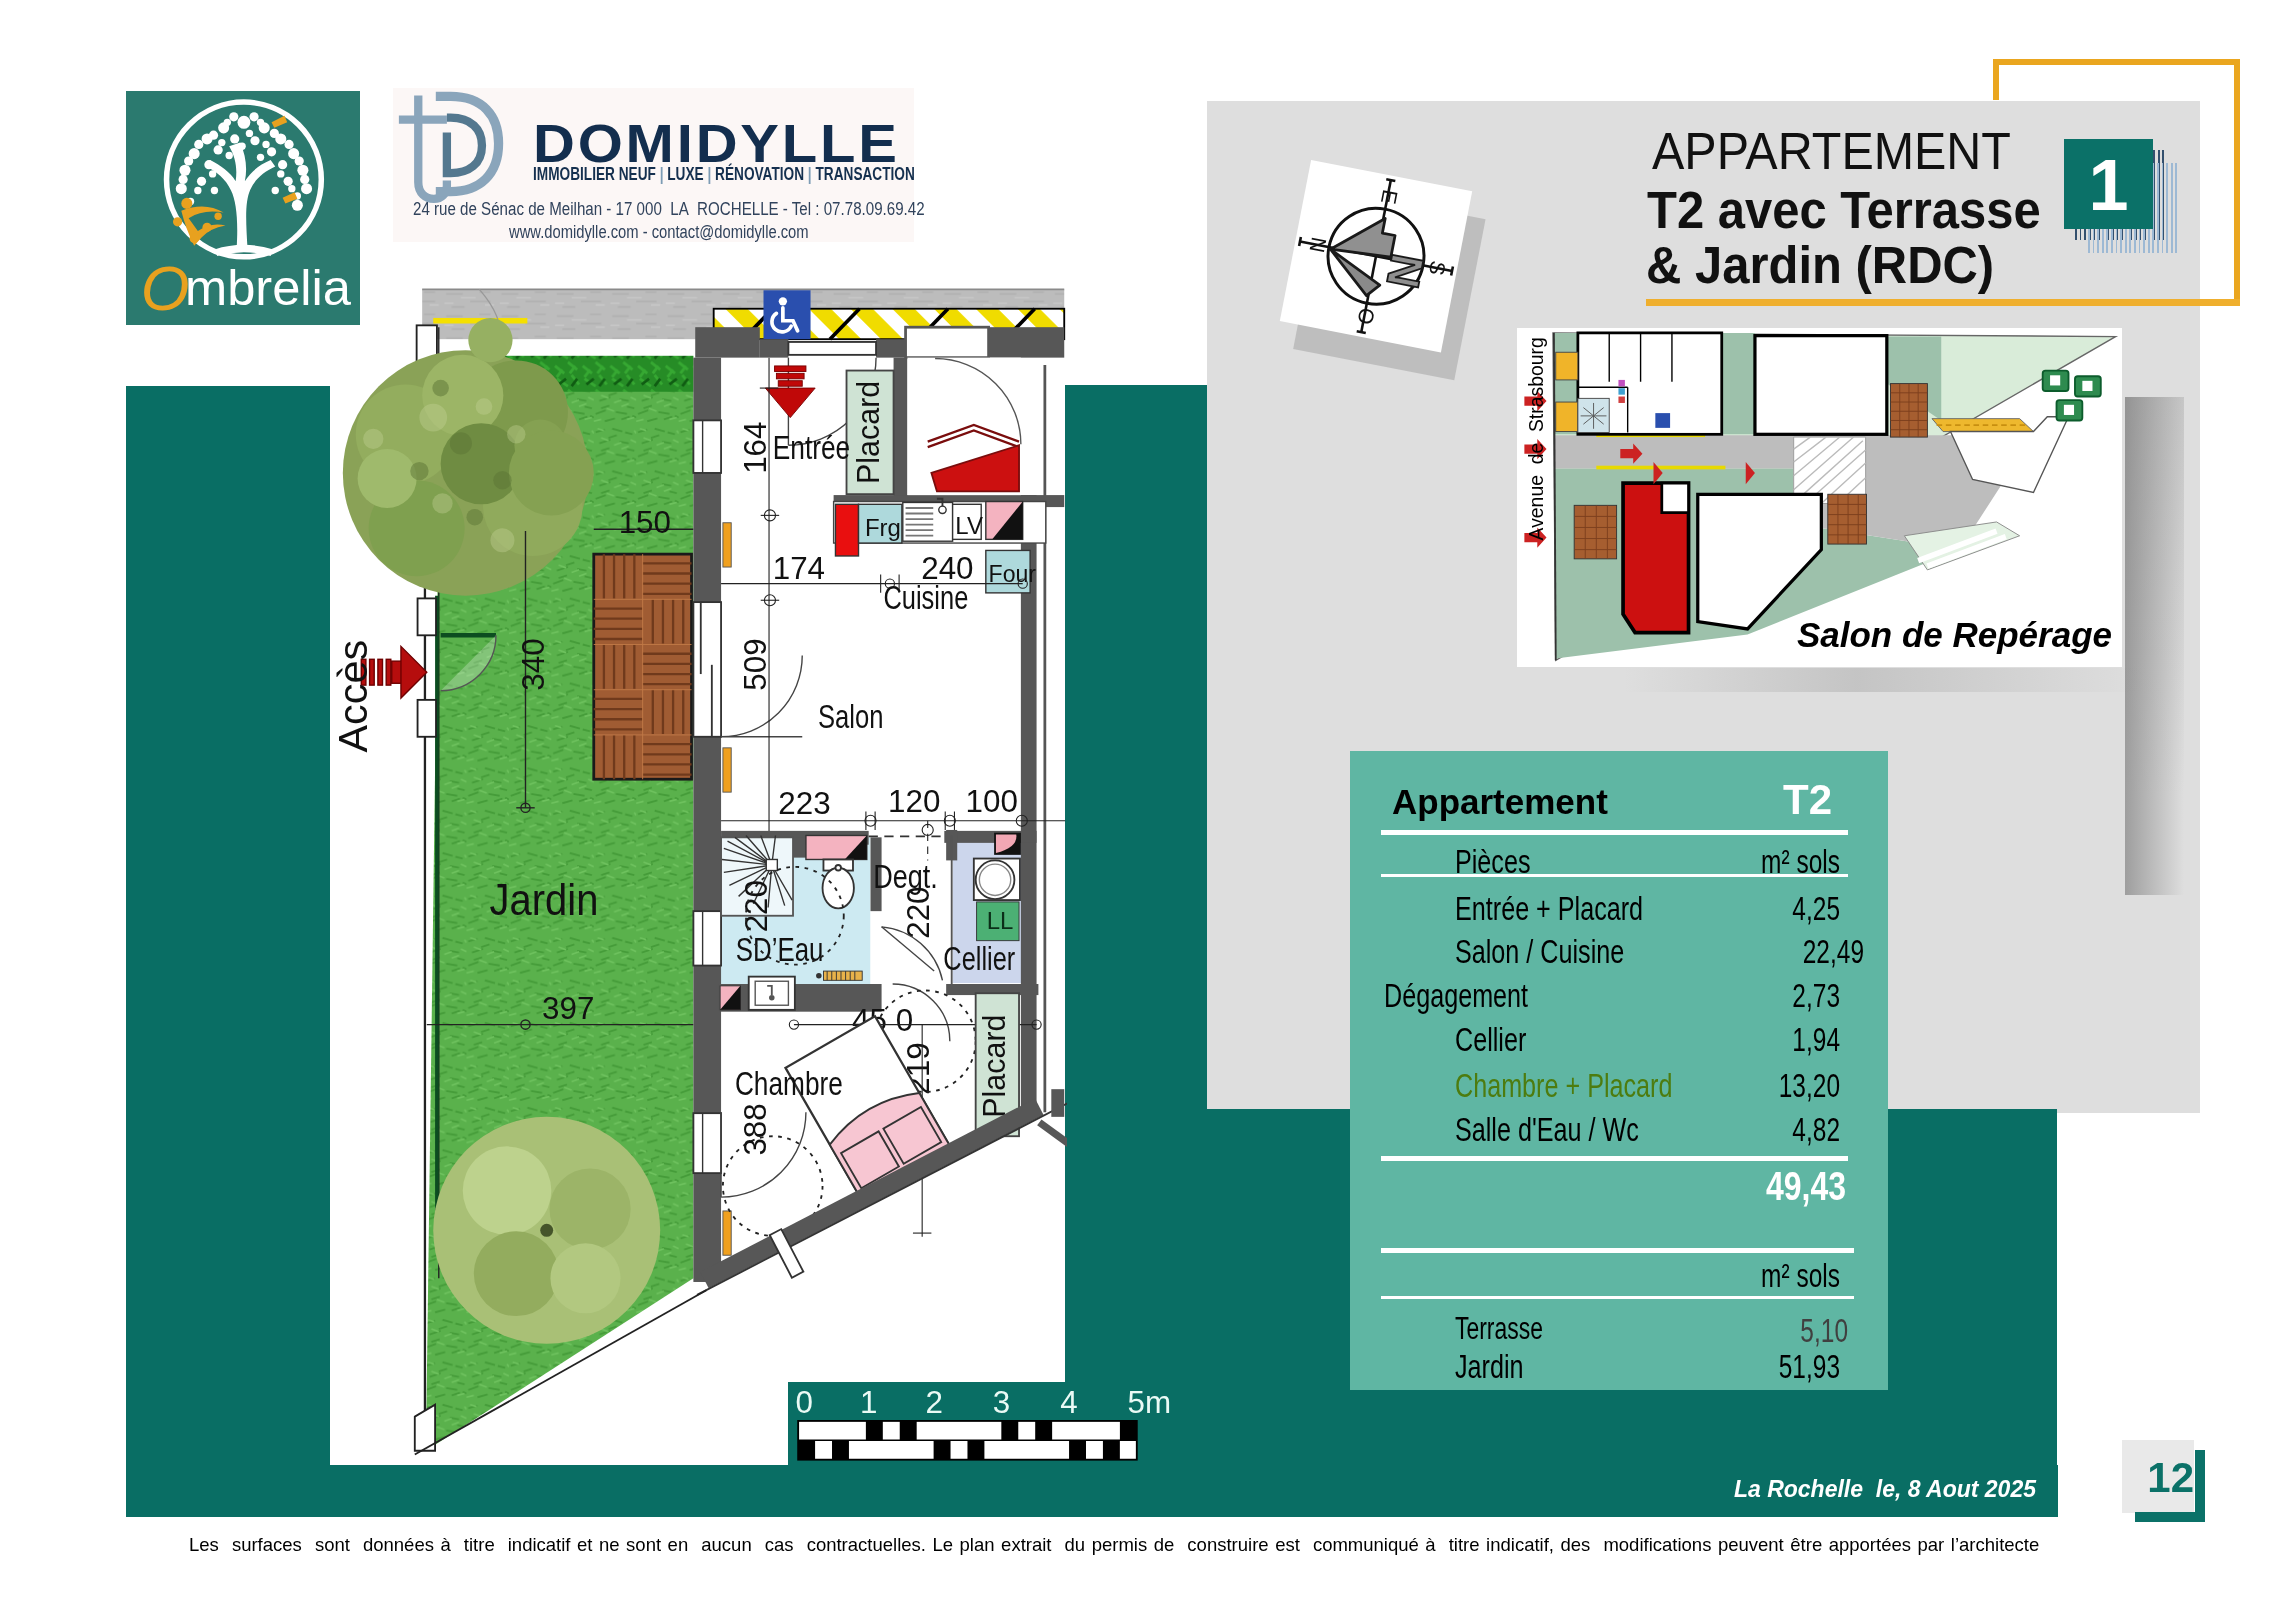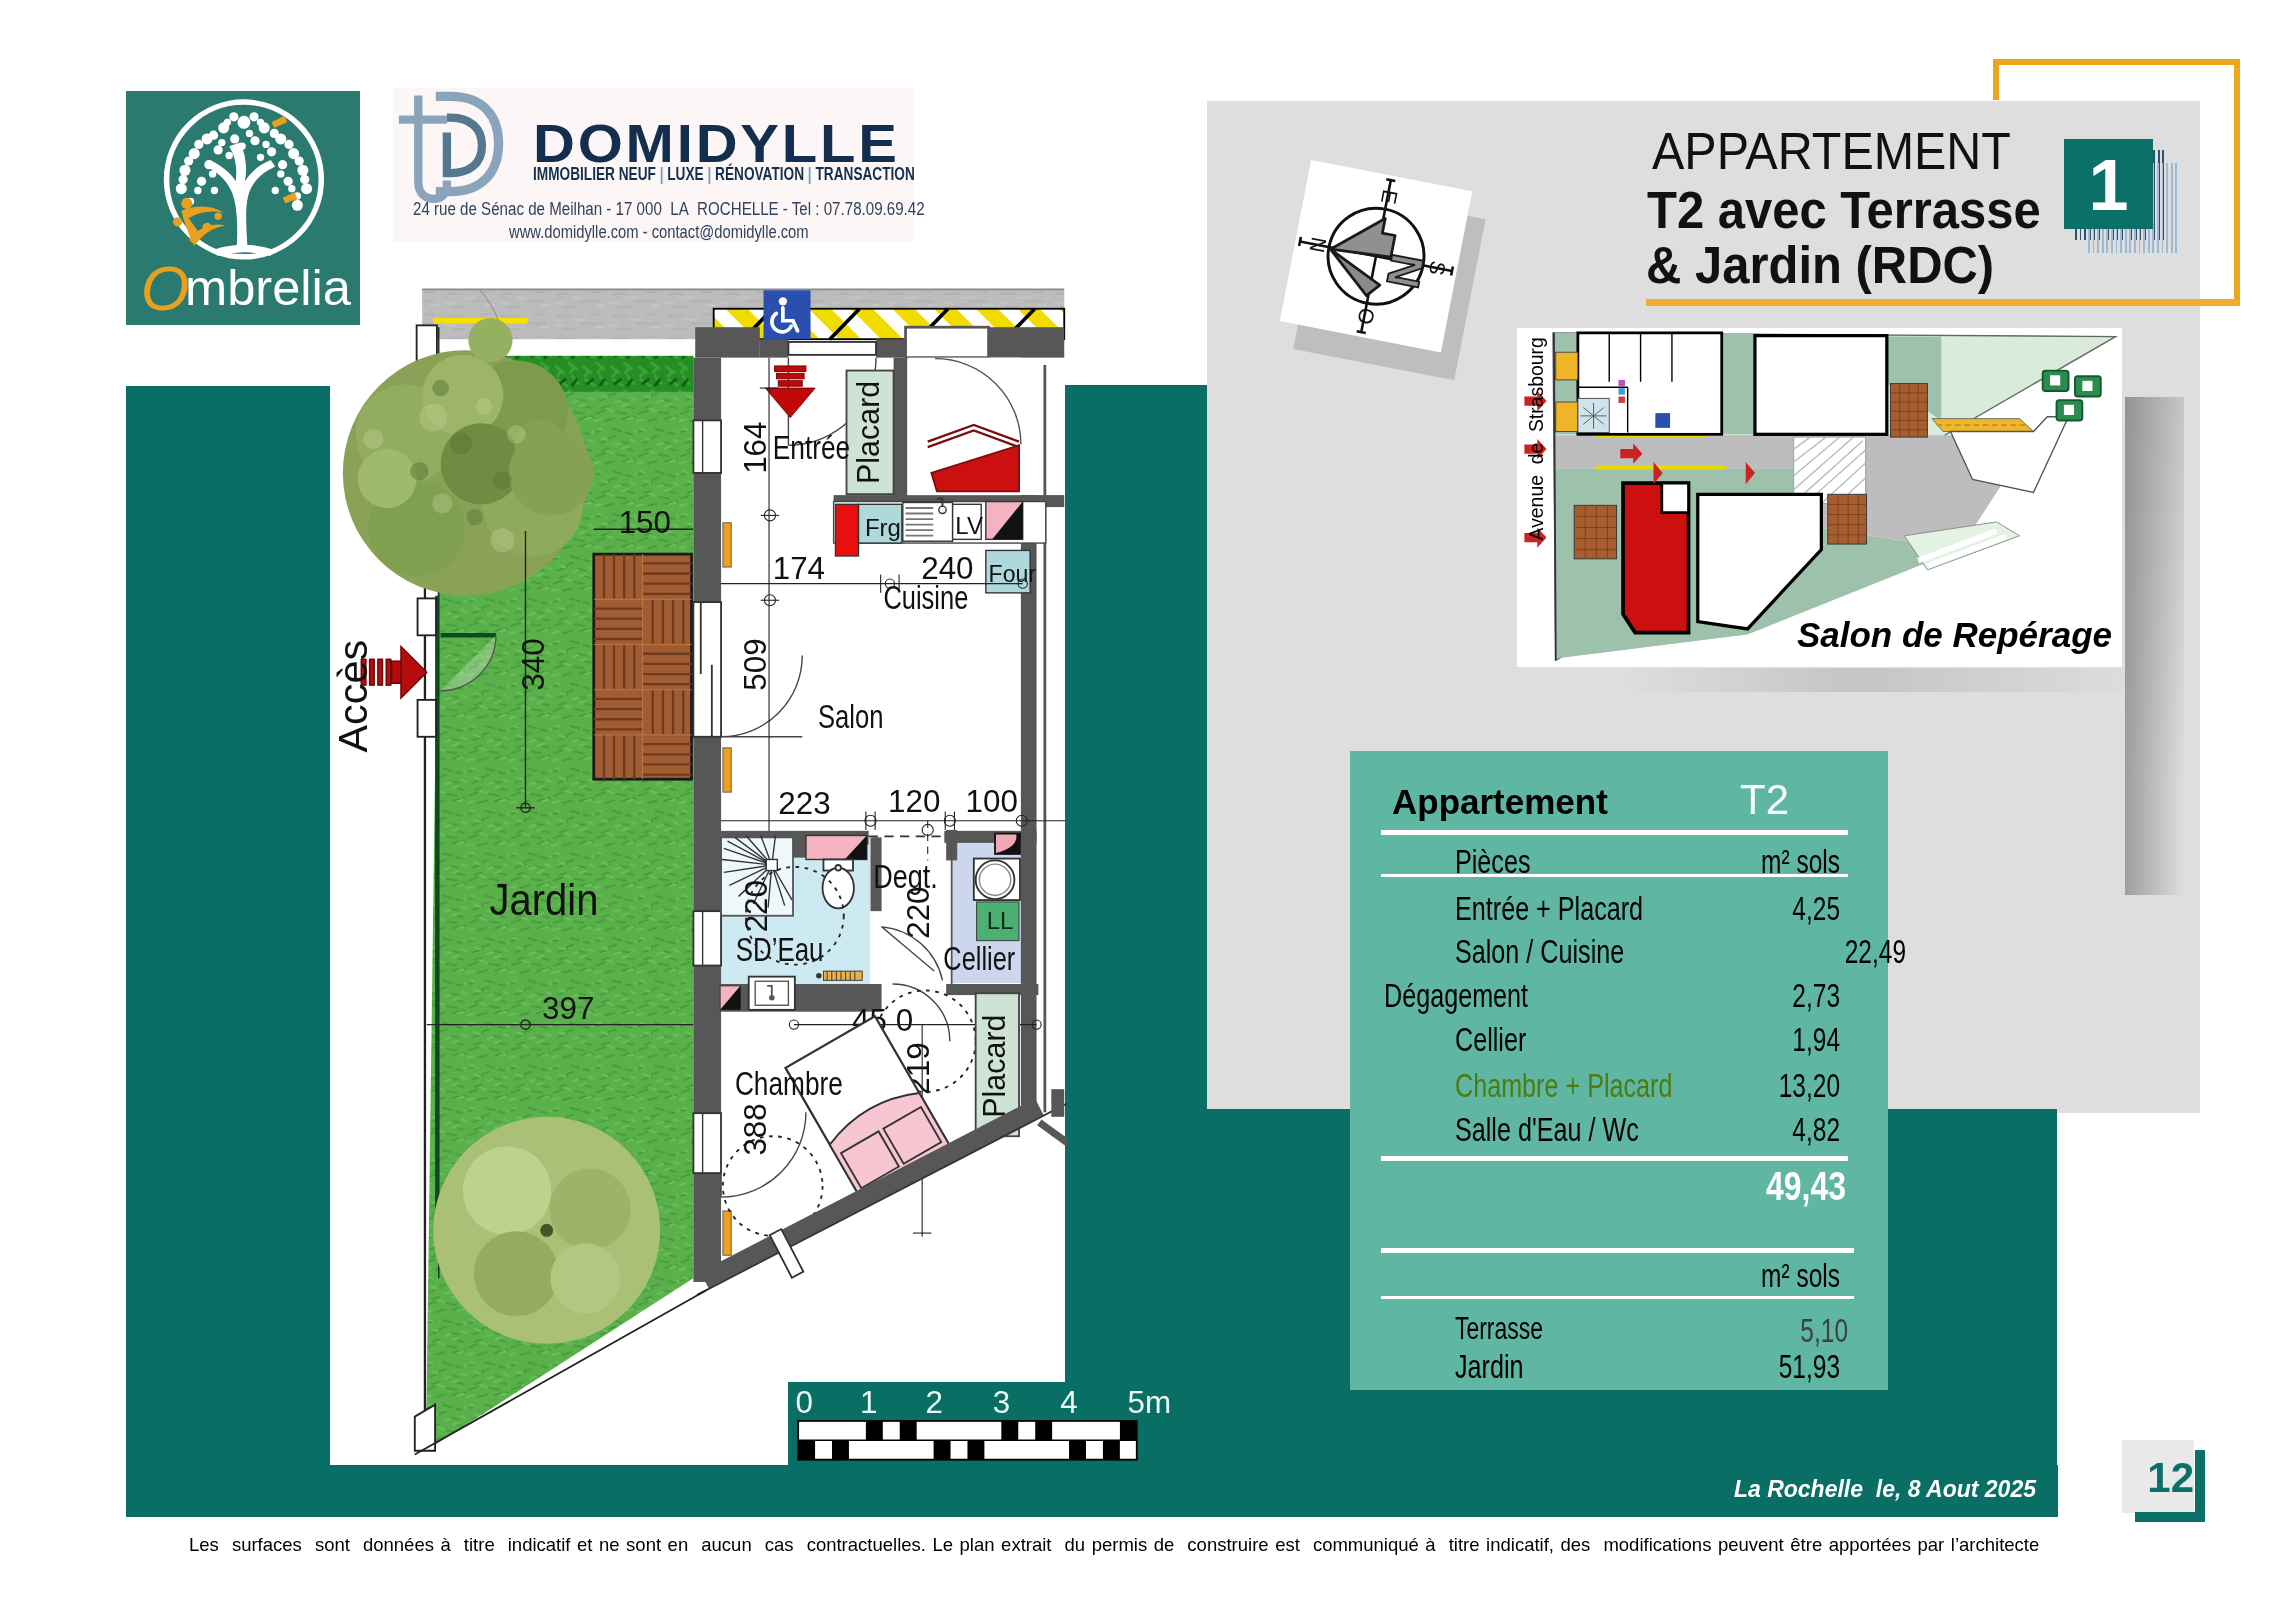--- a/index.html
+++ b/index.html
@@ -710,21 +710,21 @@
 
   <text x="28" y="230" font-size="21" fill="#000" transform="rotate(-90 28 230)">Avenue&nbsp; de&nbsp; Strasbourg</text>
 </svg>
 
 <div class="abs" style="right:179px;top:615px;font-size:35px;font-weight:bold;font-style:italic;color:#000;white-space:nowrap">Salon de Repérage</div>
 
 <div class="abs" style="left:1350px;top:751px;width:538px;height:639px;background:#5fb6a3"></div>
 
 <div class="abs" style="left:1392px;top:782px;font-size:35px;font-weight:bold;color:#000">Appartement</div>
 
-<div class="abs" style="left:1740px;top:776px;width:92px;text-align:left;font-size:42px;font-weight:normal;color:#fff">T2</div>
+<div class="abs" style="left:1740px;top:776px;width:92px;text-align:right;font-size:42px;font-weight:bold;color:#fff">T2</div>
 
 <div class="abs" style="left:1381px;top:830px;width:467px;height:4.6px;background:#fff"></div>
 
 <div class="abs" style="left:1455px;top:842px;font-size:34px;color:#000">
       <span class="tl">Pièces</span>
     </div>
 
 <div class="abs" style="left:1624px;top:842px;width:216px;font-size:34px;color:#000">
       <span class="tr">m² sols</span>
     </div>
@@ -734,21 +734,21 @@
 <div class="abs" style="left:1455px;top:889px;font-size:34px;color:#000">
       <span class="tl">Entrée + Placard</span>
     </div>
 <div class="abs" style="left:1624px;top:889px;width:216px;font-size:34px;color:#000">
       <span class="tr">4,25</span>
     </div>
 
 <div class="abs" style="left:1455px;top:932px;font-size:34px;color:#000">
       <span class="tl">Salon / Cuisine</span>
     </div>
-<div class="abs" style="left:1690px;top:932px;width:216px;font-size:34px;color:#000">
+<div class="abs" style="left:1648px;top:932px;width:216px;font-size:34px;color:#000">
       <span class="tr">22,49</span>
     </div>
 
 <div class="abs" style="left:1384px;top:976px;font-size:34px;color:#000">
       <span class="tl">Dégagement</span>
     </div>
 <div class="abs" style="left:1624px;top:976px;width:216px;font-size:34px;color:#000">
       <span class="tr">2,73</span>
     </div>
 

